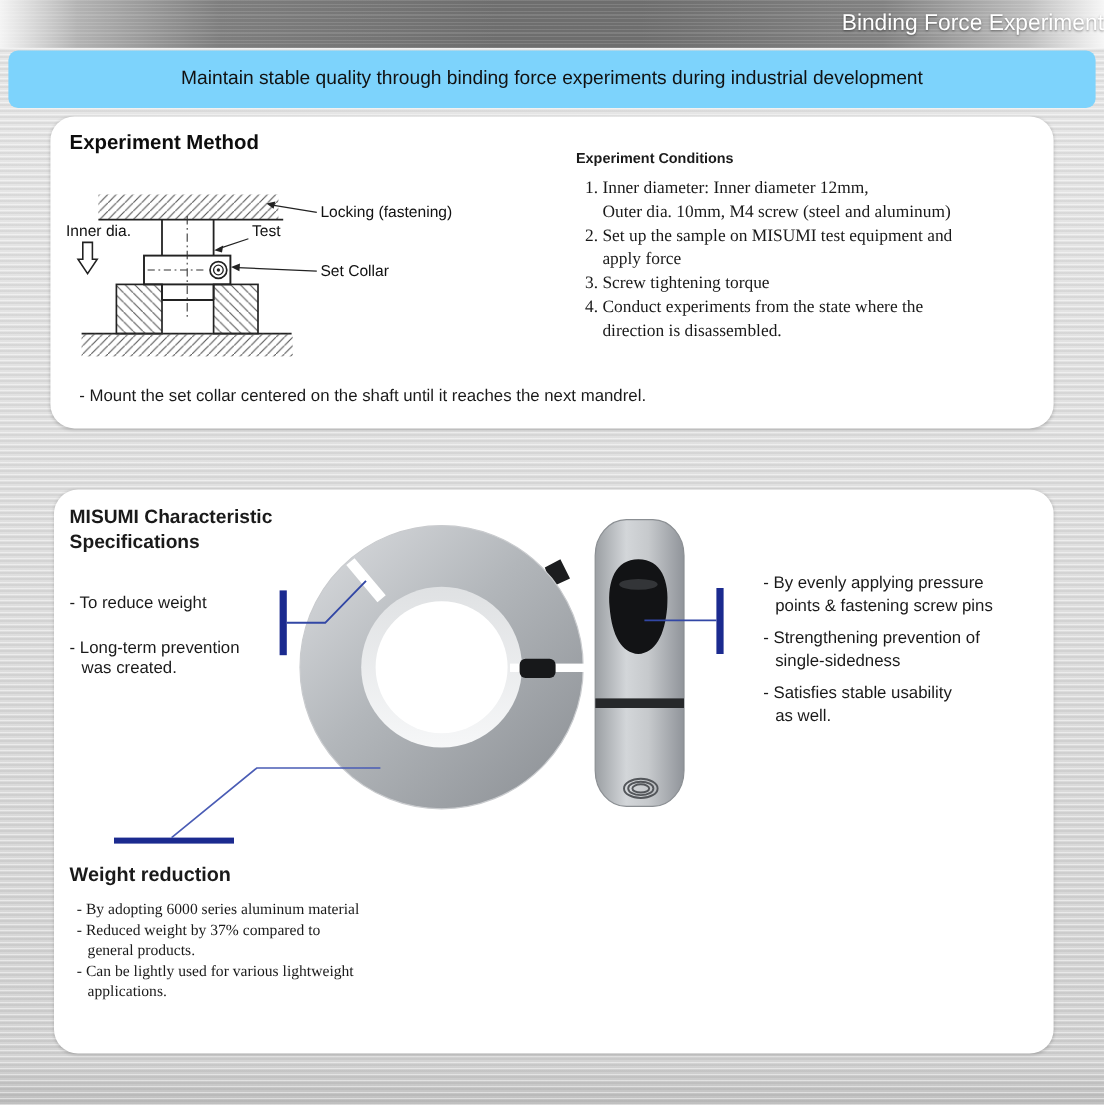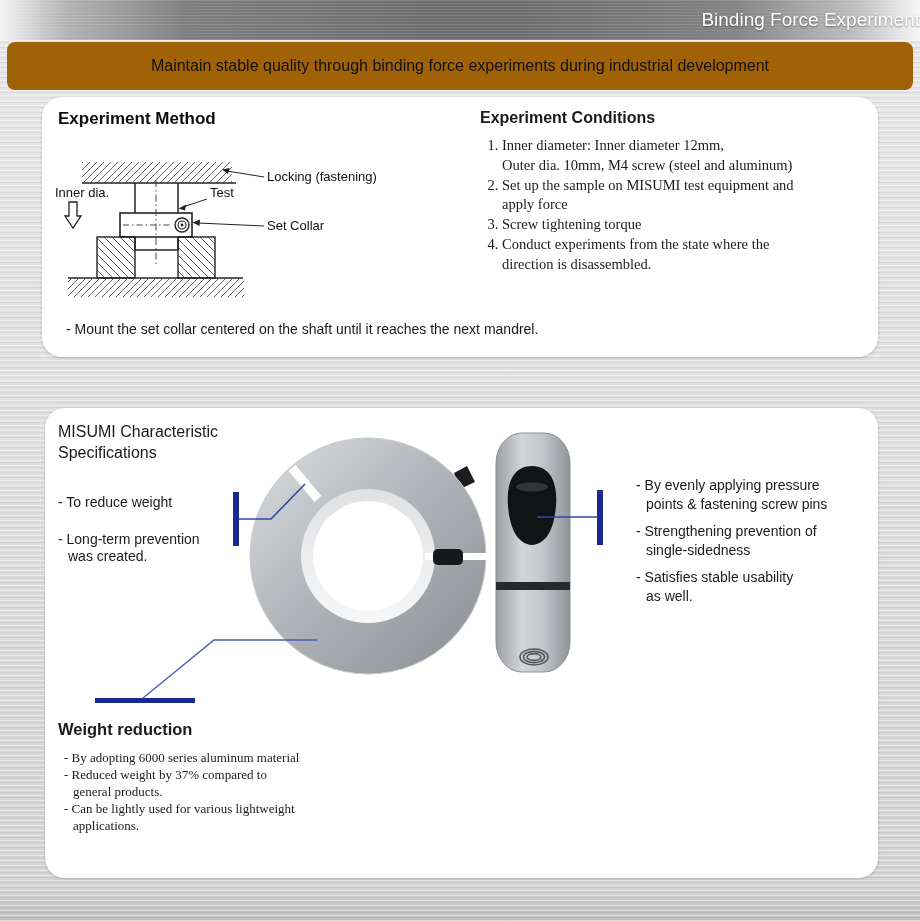--- a/index.html
+++ b/index.html
@@ -17,40 +17,40 @@
       repeating-linear-gradient(180deg, rgba(255,255,255,.12) 0 1px, rgba(255,255,255,0) 1px 3px),
       linear-gradient(90deg,#f4f4f4 0%,#b3b3b3 7%,#7e7e7e 20%,#6e6e6e 45%,#6e6e6e 58%,#828282 80%,#bdbdbd 93%,#f6f6f6 100%);
   }
   .banner-title{
     width:100%;text-align:right;line-height:40px;
     font-size:19px;font-weight:normal;color:#fff;
     text-shadow:0 1px 2px rgba(0,0,0,.45);
   }
   .subtitle-strip{
     position:absolute;left:7px;top:42px;width:906px;height:48px;
-    background:#a16207;border-radius:8px;
+    background:#7dd3fc;border-radius:8px;
   }
   .subtitle-text{
     width:100%;text-align:center;line-height:48px;font-size:16px;color:#111;
   }
   .card{
     position:absolute;background:#fff;border-radius:20px;
     box-shadow:0 1px 3px rgba(0,0,0,.18);
   }
   .card1{left:42px;top:97px;width:836px;height:260px;}
   .card2{left:45px;top:408px;width:833px;height:470px;}
   .h-section{position:absolute;font-size:17px;font-weight:bold;color:#0d0d0d;margin:0;}
   .method-heading{left:16px;top:12px;}
   .cond-block{position:absolute;left:438px;top:12px;width:386px;}
-  .cond-heading{font-size:16px;font-weight:bold;margin:0 0 9px 0;}
+  .cond-heading{font-size:12px;font-weight:bold;margin:16px 0 9px 0;}
   .cond-list{margin:0;padding:0 0 0 22px;font-size:14.5px;line-height:19.8px;}
   .cond-list li{white-space:pre-line;margin:0;font-family:Liberation Serif, serif;}
   .method-notes{position:absolute;left:24px;top:222px;font-size:14px;line-height:20px;}
   .diagram{position:absolute;left:13px;top:51px;}
-  .misumi-heading{position:absolute;left:13px;top:13px;font-size:16px;font-weight:normal;line-height:21px;white-space:pre-line;margin:0;}
+  .misumi-heading{position:absolute;left:13px;top:13px;font-size:16px;font-weight:bold;line-height:21px;white-space:pre-line;margin:0;}
   .bullets{position:absolute;}
   .bullets-left{left:13px;top:67px;width:190px;font-size:14px;line-height:17.5px;}
   .bullets-left .bullet{margin-bottom:14px;margin-top:19px;}
   .bullets-right{left:591px;top:68px;width:250px;font-size:14px;line-height:19px;}
   .bullets-right .bullet{margin-bottom:8px;}
   .bullet{white-space:pre-line;padding-left:10px;text-indent:-10px;}
   .weight-heading{position:absolute;left:13px;top:312px;font-size:16.5px;font-weight:bold;margin:0;}
   .weight-bullets{position:absolute;left:19px;top:341px;width:330px;font-size:13px;line-height:17px;font-family:Liberation Serif, serif;}
   .weight-bullets .bullet{padding-left:9px;text-indent:-9px;}
   .ring-img{position:absolute;left:203px;top:24px;}

